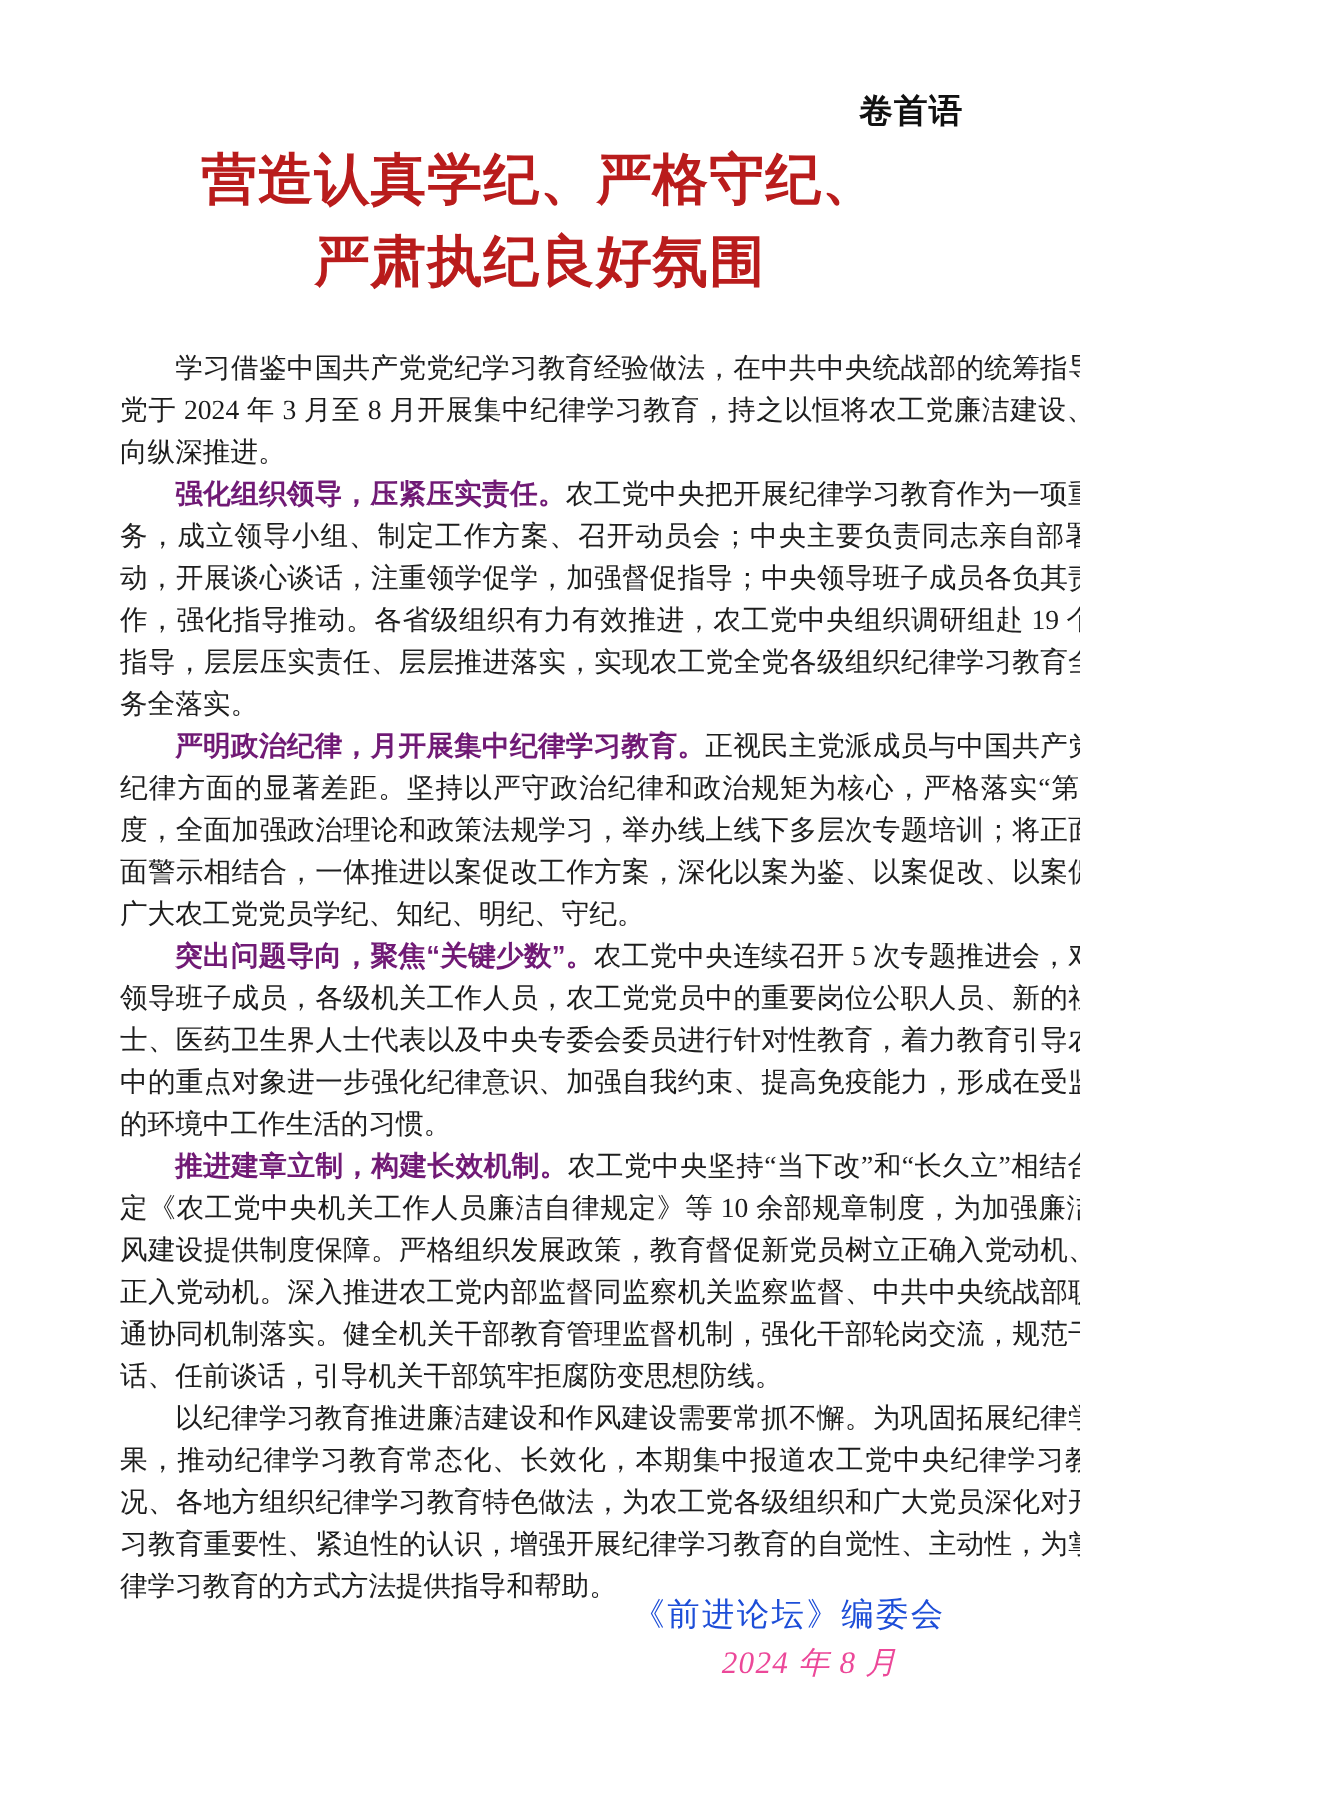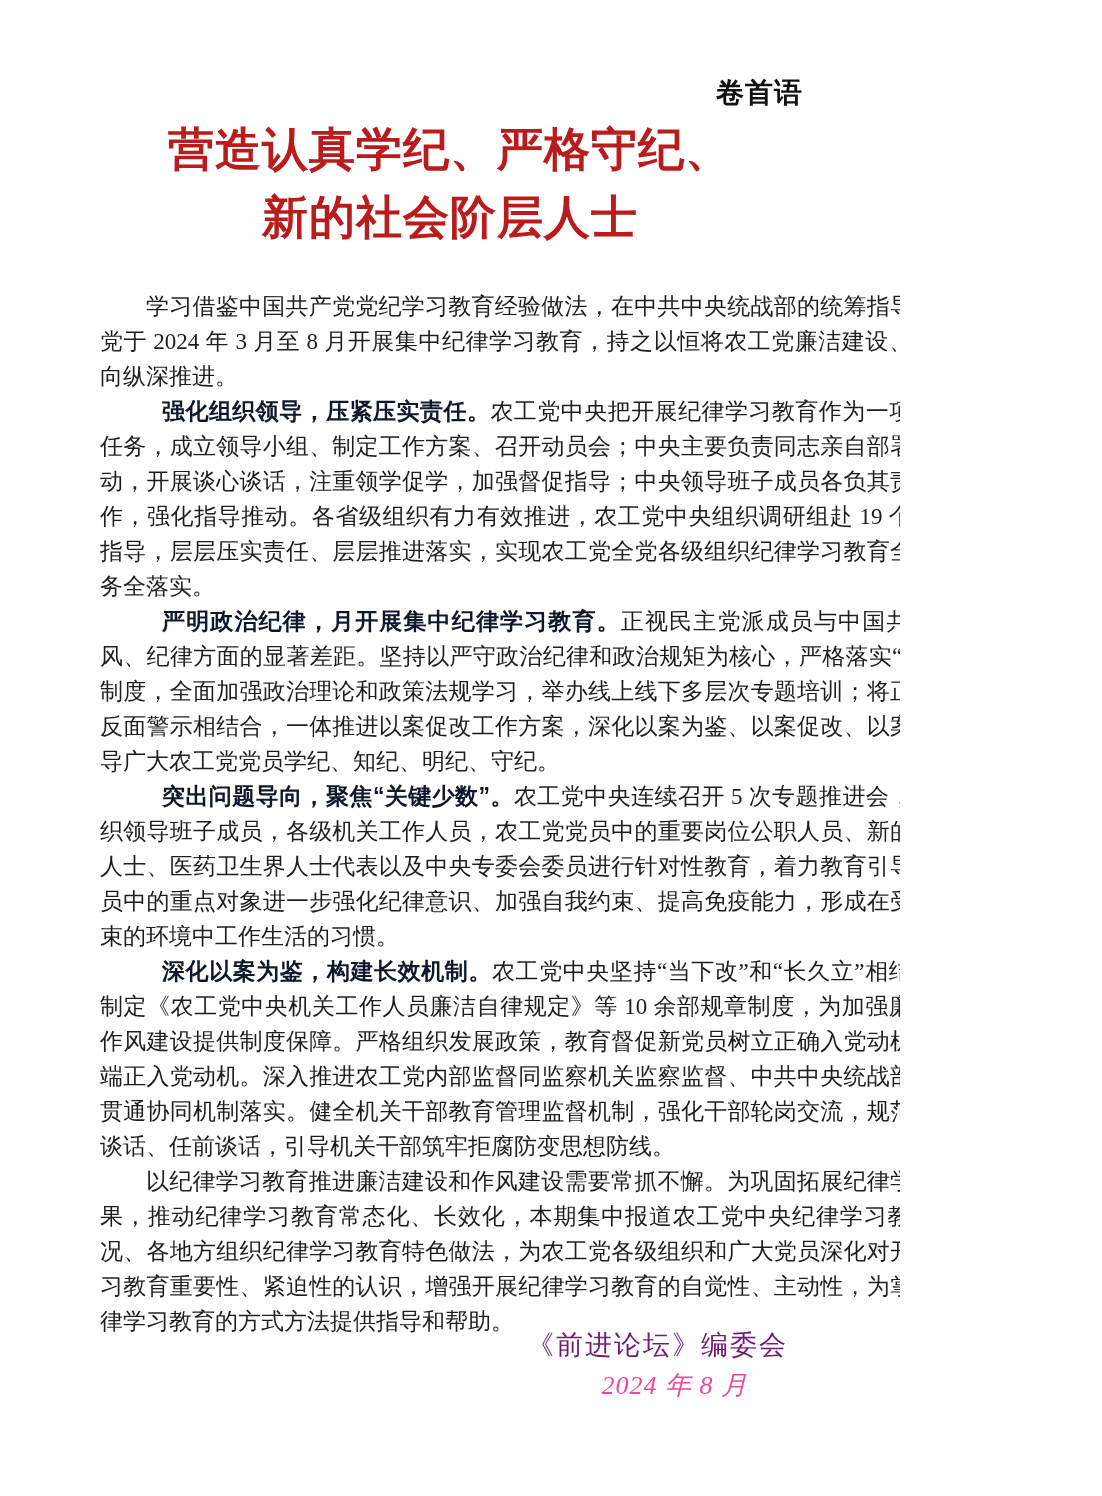--- a/index.html
+++ b/index.html
@@ -47,59 +47,58 @@
     color: #1d1d1d;
   }
   .article-body p {
     margin: 0;
     padding: 0;
     text-indent: 2em;
   }
   .para-lead {
     font-family: "Liberation Sans", "DejaVu Sans", sans-serif;
     font-weight: 700;
-    color: #0f172a;
-    margin-left: 16px;
+    color: #701a75;
   }
   .signature {
     position: absolute;
     top: 1327px;
     right: 112px;
     font-size: 27px;
     letter-spacing: 2px;
-    color: #701a75;
+    color: #1d4ed8;
   }
   .date-line {
     position: absolute;
     top: 1368px;
     right: 152px;
     font-size: 26px;
     letter-spacing: 1px;
     color: #ec4899;
     font-style: italic;
   }
 </style>
 </head>
 <body>
 
 <div class="page">
 
   <div class="corner-label">卷首语</div>
 
   <h1 class="doc-title">
     <span>营造认真学纪、严格守纪、</span>
-    <span>新的社会阶层人士</span>
+    <span>严肃执纪良好氛围</span>
   </h1>
 
   <div class="article-body" id="article-body">
       <p>学习借鉴中国共产党党纪学习教育经验做法，在中共中央统战部的统筹指导下，农工党于 2024 年 3 月至 8 月开展集中纪律学习教育，持之以恒将农工党廉洁建设、作风建设向纵深推进。</p>
       <p><b class="para-lead">强化组织领导，压紧压实责任。</b>农工党中央把开展纪律学习教育作为一项重要政治任务，成立领导小组、制定工作方案、召开动员会；中央主要负责同志亲自部署、亲自推动，开展谈心谈话，注重领学促学，加强督促指导；中央领导班子成员各负其责，分工协作，强化指导推动。各省级组织有力有效推进，农工党中央组织调研组赴 19 个省份调研指导，层层压实责任、层层推进落实，实现农工党全党各级组织纪律学习教育全覆盖、任务全落实。</p>
       <p><b class="para-lead">严明政治纪律，月开展集中纪律学习教育。</b>正视民主党派成员与中国共产党在作风、纪律方面的显著差距。坚持以严守政治纪律和政治规矩为核心，严格落实“第一议题”制度，全面加强政治理论和政策法规学习，举办线上线下多层次专题培训；将正面引导与反面警示相结合，一体推进以案促改工作方案，深化以案为鉴、以案促改、以案促治，引导广大农工党党员学纪、知纪、明纪、守纪。</p>
       <p><b class="para-lead">突出问题导向，聚焦“关键少数”。</b>农工党中央连续召开 5 次专题推进会，对各级组织领导班子成员，各级机关工作人员，农工党党员中的重要岗位公职人员、新的社会阶层人士、医药卫生界人士代表以及中央专委会委员进行针对性教育，着力教育引导农工党党员中的重点对象进一步强化纪律意识、加强自我约束、提高免疫能力，形成在受监督和约束的环境中工作生活的习惯。</p>
-      <p><b class="para-lead">深化以案为鉴，构建长效机制。</b>农工党中央坚持“当下改”和“长久立”相结合，研究制定《农工党中央机关工作人员廉洁自律规定》等 10 余部规章制度，为加强廉洁建设和作风建设提供制度保障。严格组织发展政策，教育督促新党员树立正确入党动机、老党员端正入党动机。深入推进农工党内部监督同监察机关监察监督、中共中央统战部职能监督贯通协同机制落实。健全机关干部教育管理监督机制，强化干部轮岗交流，规范干部廉洁谈话、任前谈话，引导机关干部筑牢拒腐防变思想防线。</p>
+      <p><b class="para-lead">推进建章立制，构建长效机制。</b>农工党中央坚持“当下改”和“长久立”相结合，研究制定《农工党中央机关工作人员廉洁自律规定》等 10 余部规章制度，为加强廉洁建设和作风建设提供制度保障。严格组织发展政策，教育督促新党员树立正确入党动机、老党员端正入党动机。深入推进农工党内部监督同监察机关监察监督、中共中央统战部职能监督贯通协同机制落实。健全机关干部教育管理监督机制，强化干部轮岗交流，规范干部廉洁谈话、任前谈话，引导机关干部筑牢拒腐防变思想防线。</p>
       <p>以纪律学习教育推进廉洁建设和作风建设需要常抓不懈。为巩固拓展纪律学习教育成果，推动纪律学习教育常态化、长效化，本期集中报道农工党中央纪律学习教育开展情况、各地方组织纪律学习教育特色做法，为农工党各级组织和广大党员深化对开展纪律学习教育重要性、紧迫性的认识，增强开展纪律学习教育的自觉性、主动性，为掌握开展纪律学习教育的方式方法提供指导和帮助。</p>
     </div>
 
   <div class="signature">《前进论坛》编委会</div>
 
   <div class="date-line">2024 年 8 月</div>
 
 </div>
 
 </body></html>

